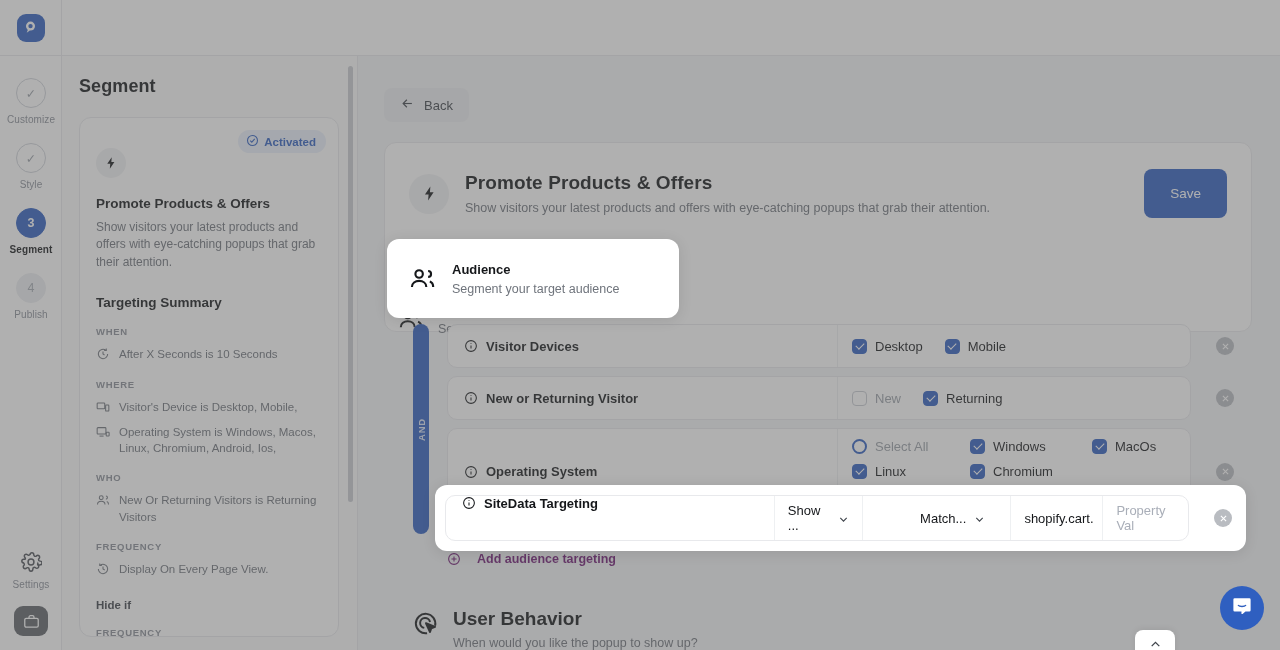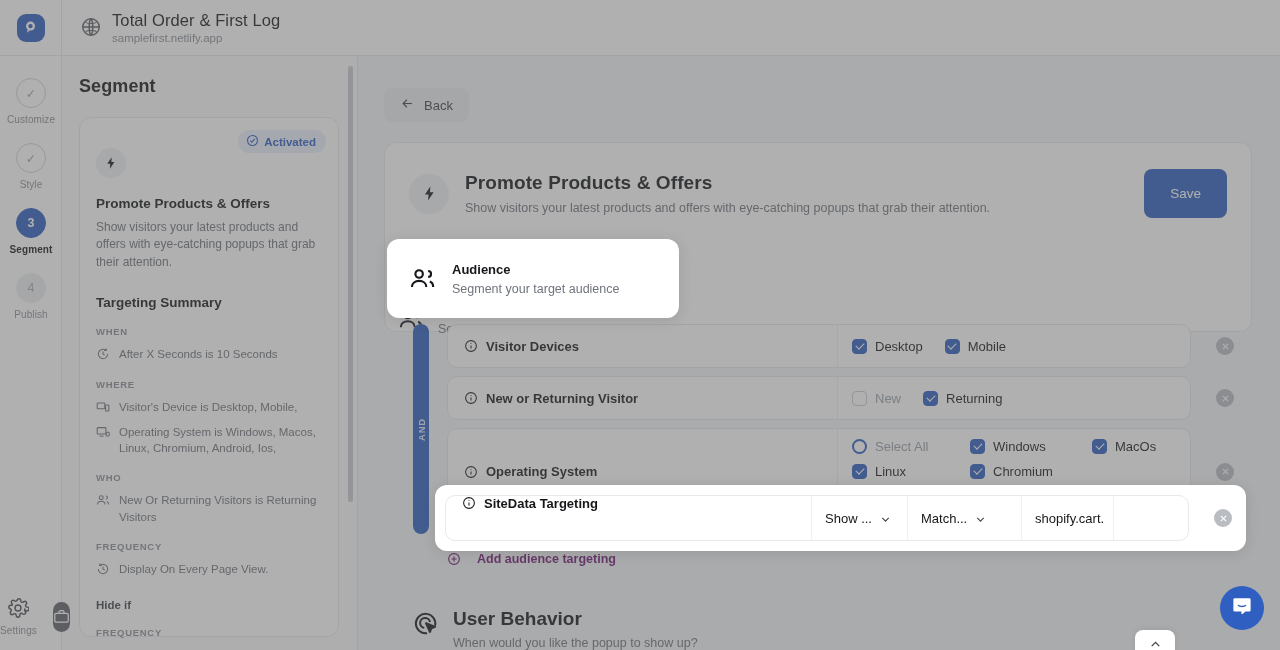--- a/index.html
+++ b/index.html
@@ -47,21 +47,21 @@
     display:flex; align-items:center; justify-content:center;
     font-size: 12.5px; color:#9aa0a8;
     border: 1.4px solid #cfd3d9; background: transparent;
   }
   .step-circle.done { color:#9aa0a8; }
   .step-circle.active { background:#2f5fc0; border-color:#2f5fc0; color:#fff; font-weight:700; }
   .step-circle.pending { background:#eceef1; border-color:#eceef1; color:#a5abb3; }
   .step-label { font-size: 10px; color:#8a8f98; margin-top: 6px; letter-spacing:.1px; }
   .step-label.active { color:#15171a; font-weight:700; }
   .rail-bottom { position:absolute; bottom: 14px; left:0; width:62px;
-     display:flex; align-items:center; gap:16px; }
+     display:flex; flex-direction:column; align-items:center; gap:16px; }
   .gear { width:22px; height:22px; color:#4b4f56; }
   .briefcase-btn {
     width: 34px; height: 30px; border-radius: 9px; background:#5f6369;
     display:flex; align-items:center; justify-content:center; color:#fff;
   }
 
   
   .leftpanel {
     position: absolute; top: 56px; left: 62px; width: 296px; height: 594px;
     background: #fbfbfc; border-right: 1px solid #e8e9ec; z-index: 3; overflow:hidden;
@@ -223,33 +223,20 @@
   <div class="topbar">
     <div class="logo-cell">
       <div class="logo">
         <svg width="17" height="17" viewBox="0 0 24 24" aria-hidden="true">
           <circle cx="12" cy="10" r="6.4" fill="#ffffff"></circle>
           <path d="M8.6 14.4 L6.6 19.4 L11.2 16.4 Z" fill="#ffffff"></path>
           <circle cx="12" cy="10" r="3.1" fill="#2f5fc0"></circle>
         </svg>
       </div>
     </div>
-    <div class="site-info">
-      <span class="globe">
-        <svg viewBox="0 0 24 24" width="22" height="22" fill="none" stroke="currentColor" stroke-width="1.6">
-          <circle cx="12" cy="12" r="9"></circle>
-          <path d="M3 12h18M12 3c2.6 2.6 2.6 15.4 0 18M12 3c-2.6 2.6-2.6 15.4 0 18"></path>
-          <path d="M6 7c2 1.5 10 1.5 12 0M6 17c2-1.5 10-1.5 12 0" stroke-width="1.2"></path>
-        </svg>
-      </span>
-      <div>
-        <div class="site-title">Total Order &amp; First Log</div>
-        <div class="site-url">samplefirst.netlify.app</div>
-      </div>
-    </div>
   </div>
 
   <div class="rail">
 
     <div class="rail-step" style="padding-top:22px;">
       <div class="step-circle done">✓</div>
       <div class="step-label">Customize</div>
     </div>
 
     <div class="rail-step" style="padding-top:18px;">
@@ -598,33 +585,36 @@
 
       <div class="sd-field" style="width:96px;">
         <span>Show ...</span>
         <span class="chev">
           <svg viewBox="0 0 24 24" width="11" height="11" fill="none" stroke="currentColor" stroke-width="2.4">
               <path d="M5 8.5l7 7 7-7"></path>
             </svg>
         </span>
       </div>
 
-      <div class="sd-field" style="width:114px;">
+      <div class="sd-field" style="width:114px;margin-left:44px;">
         <span>Match...</span>
         <span class="chev">
           <svg viewBox="0 0 24 24" width="11" height="11" fill="none" stroke="currentColor" stroke-width="2.4">
               <path d="M5 8.5l7 7 7-7"></path>
             </svg>
         </span>
       </div>
 
       <div class="sd-field" style="width:92px;">
         <span>shopify.cart.</span>
       </div>
 
+      <div class="sd-field ph last" style="width:92px;">
+        <span>Property Val</span>
+      </div>
 
       <div class="sd-del">
         <svg viewBox="0 0 24 24" width="9" height="9" fill="none" stroke="#fff" stroke-width="3">
             <path d="M5 5l14 14M19 5L5 19"></path>
           </svg>
       </div>
     </div>
   </div>
 
   <div class="scroll-top">

